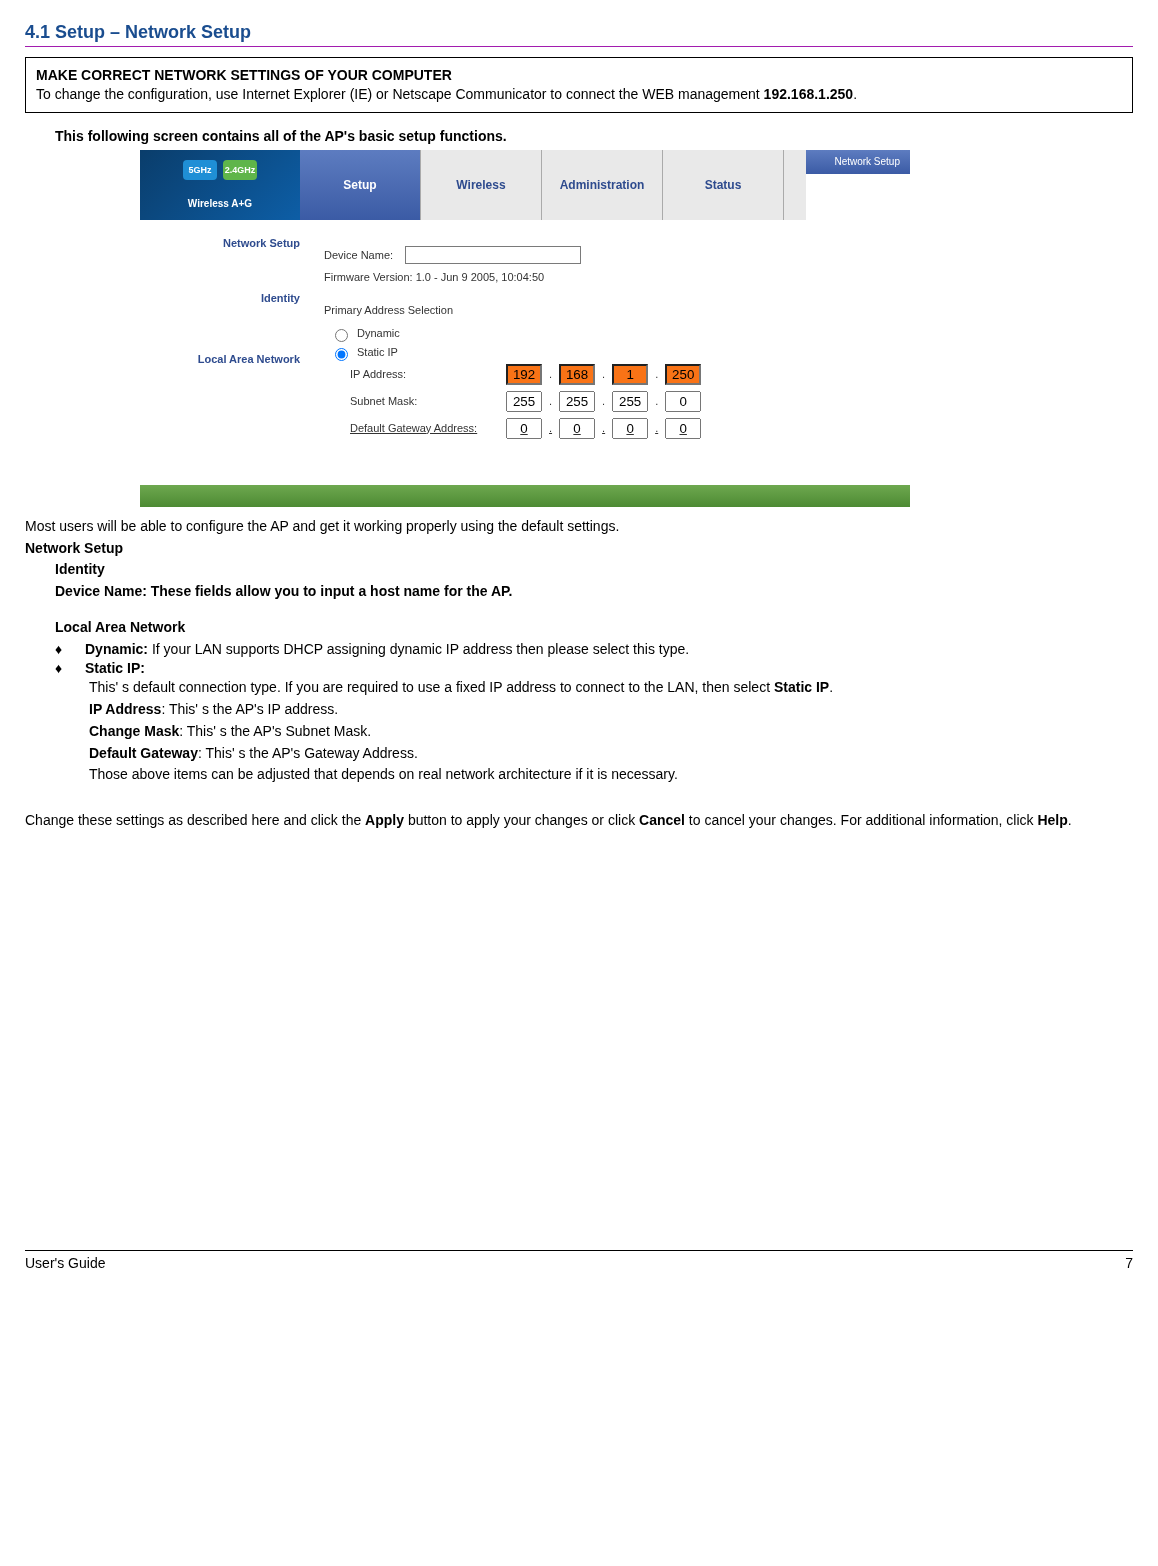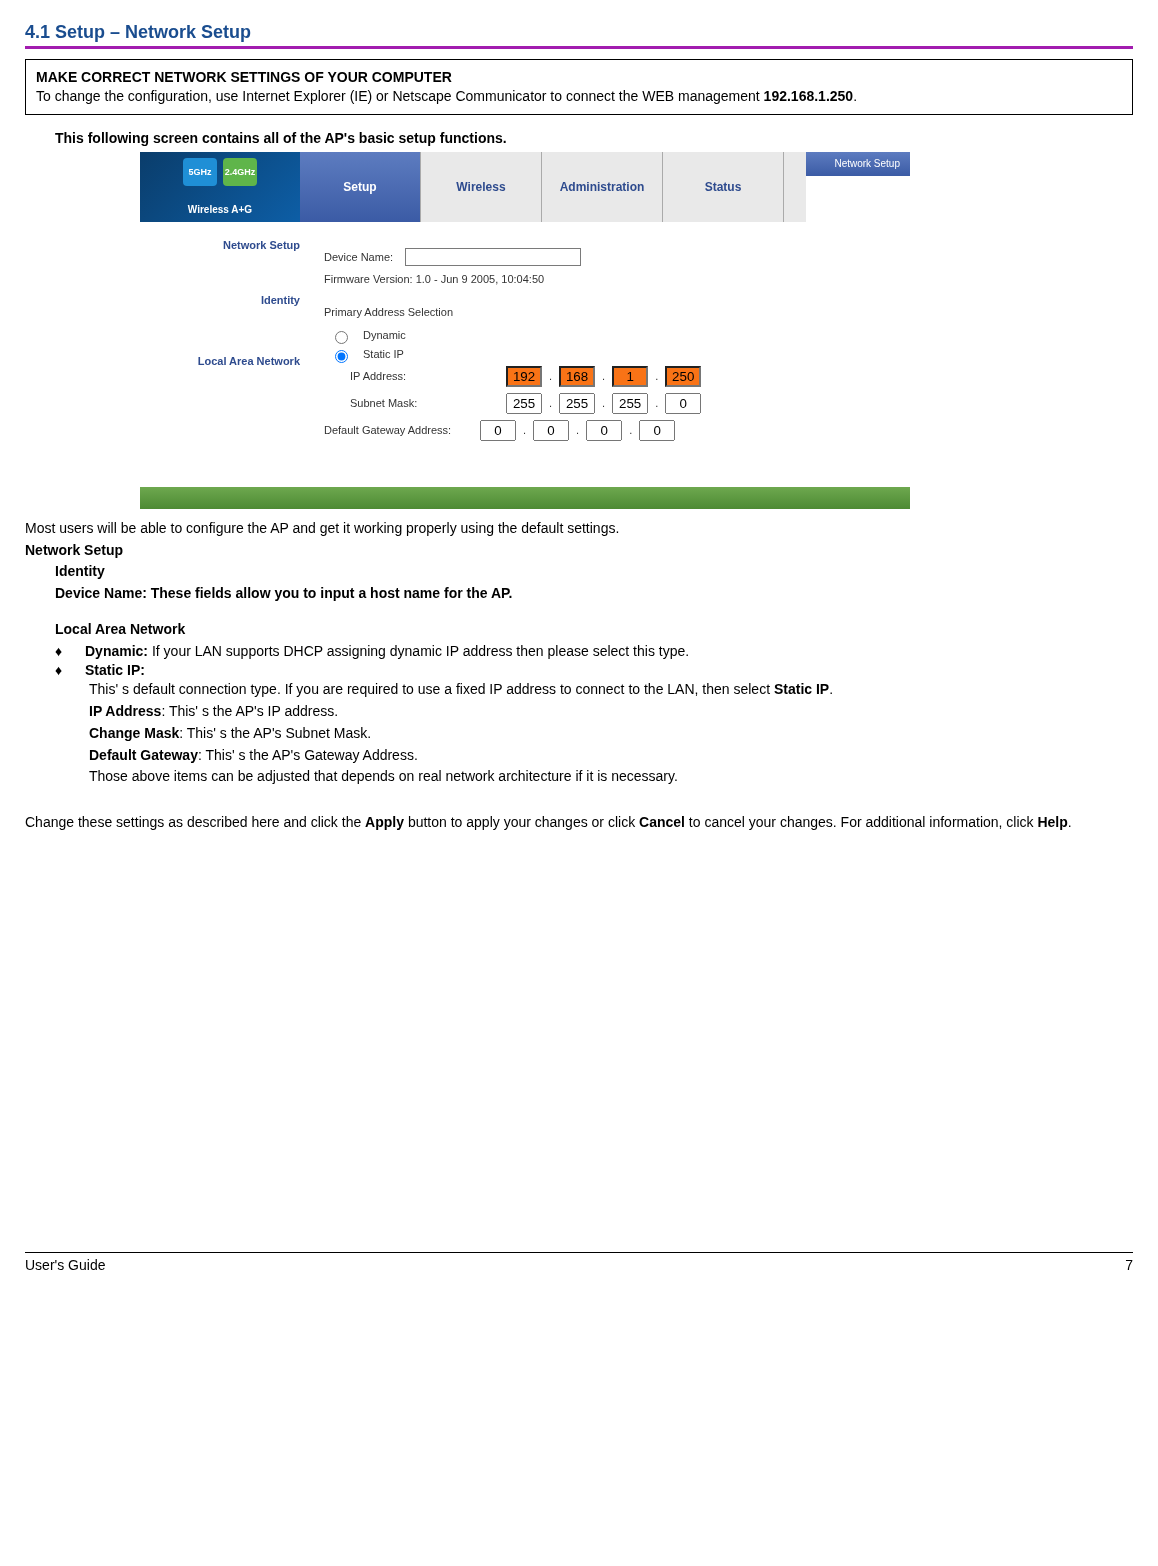--- a/index.html
+++ b/index.html
@@ -8,21 +8,21 @@
     margin: 0;
     padding: 20px 25px;
     width: 1108px;
     color: #000;
     line-height: 1.35;
   }
   .section-title {
     font-size: 18px;
     font-weight: bold;
     color: #1a4d8f;
-    border-bottom: 3px solid #a21caf;
+    border-bottom: 1px solid #a21caf;
     padding-bottom: 2px;
     margin-bottom: 10px;
   }
   .notice-box {
     border: 1.5px solid #000;
     padding: 8px 10px;
     margin-bottom: 14px;
   }
   .notice-box .hd { font-weight: bold; }
   .notice-box .bd { text-align: justify; }
@@ -36,21 +36,21 @@
     font-family: Tahoma, Arial, sans-serif;
     font-size: 11px;
   }
   .shot .headrow { display:flex; height:70px; }
   .shot .logo {
     width:160px; background:linear-gradient(135deg,#0a3d6b,#0d5ea6);
     display:flex; flex-direction:column; align-items:center; justify-content:center;
     color:#fff; font-weight:bold; position:relative;
   }
   .shot .logo .flags { display:flex; gap:6px; }
-  .shot .logo .flag { width:34px; height:28px; border-radius:4px; display:flex; align-items:center; justify-content:center; font-size:9px; font-weight:bold; color:#fff;}
+  .shot .logo .flag { width:34px; height:20px; border-radius:4px; display:flex; align-items:center; justify-content:center; font-size:9px; font-weight:bold; color:#fff;}
   .shot .logo .flag.b { background:#1f8fd6; }
   .shot .logo .flag.g { background:#5fb54a; }
   .shot .logo .txt { font-size:10px; margin-top:17px;}
   .shot .tabs { flex:1; display:flex; flex-direction:row; }
   .shot .tabrow { flex:1; display:flex; }
   .shot .tab { flex:0 0 120px; display:flex; align-items:center; justify-content:center; font-weight:bold; font-size:12px; border-right:1px solid #aaa; background:#e9e9e9; color:#2e4b8e;}
   .shot .tab.active { background:linear-gradient(#5d7cc0,#3b5ba5); color:#fff; }
   .shot .tab.filler { flex:1; border-right:none; }
   .shot .subtab { height:24px; background:linear-gradient(#5d7cc0,#3b5ba5); display:flex; align-items:center; padding-left:18px;}
   .shot .subtab span { color:#fff; font-size:10px; padding:2px 10px; }
@@ -59,21 +59,21 @@
   .shot .leftcol div { font-weight:bold; color:#2e4b8e; font-size:11px; margin-bottom:22px;}
   .shot .leftcol .gap1 { margin-bottom:40px;}
   .shot .maincol { flex:1; padding:0 10px 40px 14px; font-size:11px; color:#333;}
   .shot .row { display:flex; align-items:center; margin-bottom:6px; gap:6px;}
   .shot .lbl { width:150px; }
   .shot input[type=text]{ height:16px; border:1px solid #7a7a7a; font-size:11px; padding:0 2px;}
   .shot input.dn { width:170px;}
   .shot .oct { width:28px; text-align:center; }
   .shot .oct.y { background:#f97316; }
   .shot .dot { padding:0 1px; }
-  .shot .radio-row { display:flex; align-items:center; gap:12px; margin:3px 0 3px 6px;}
+  .shot .radio-row { display:flex; align-items:center; gap:6px; margin:3px 0 3px 6px;}
   .shot .section-lbl { margin-bottom:8px;}
   .shot .bottom-bar { height:22px; background:linear-gradient(#6ea84f,#4d8a33);}
 
   
   .body-text { margin-bottom:3px; }
   .indent1 { margin-left:30px; }
   .indent3 { margin-left:64px; }
   .bullet-row { display:flex; align-items:flex-start; margin-left:30px; }
   .bullet-row .blt { width:30px; text-align:left; }
   .bullet-row .txt { flex:1; }
@@ -161,21 +161,21 @@
         <div class="row" style="margin-left:26px;">
           <span class="lbl">Subnet Mask:</span>
           <input class="oct" value="255" style="">
             <span class="dot">.</span>
           <input class="oct" value="255" style="">
             <span class="dot">.</span>
           <input class="oct" value="255" style="">
             <span class="dot">.</span>
           <input class="oct" value="0" style="">
         </div>
-        <div class="row" style="">
+        <div class="row" style="margin-left:26px;text-decoration:underline;">
           <span class="lbl">Default Gateway Address:</span>
           <input class="oct" value="0" style="">
             <span class="dot">.</span>
           <input class="oct" value="0" style="">
             <span class="dot">.</span>
           <input class="oct" value="0" style="">
             <span class="dot">.</span>
           <input class="oct" value="0" style="">
         </div>
       </div>

